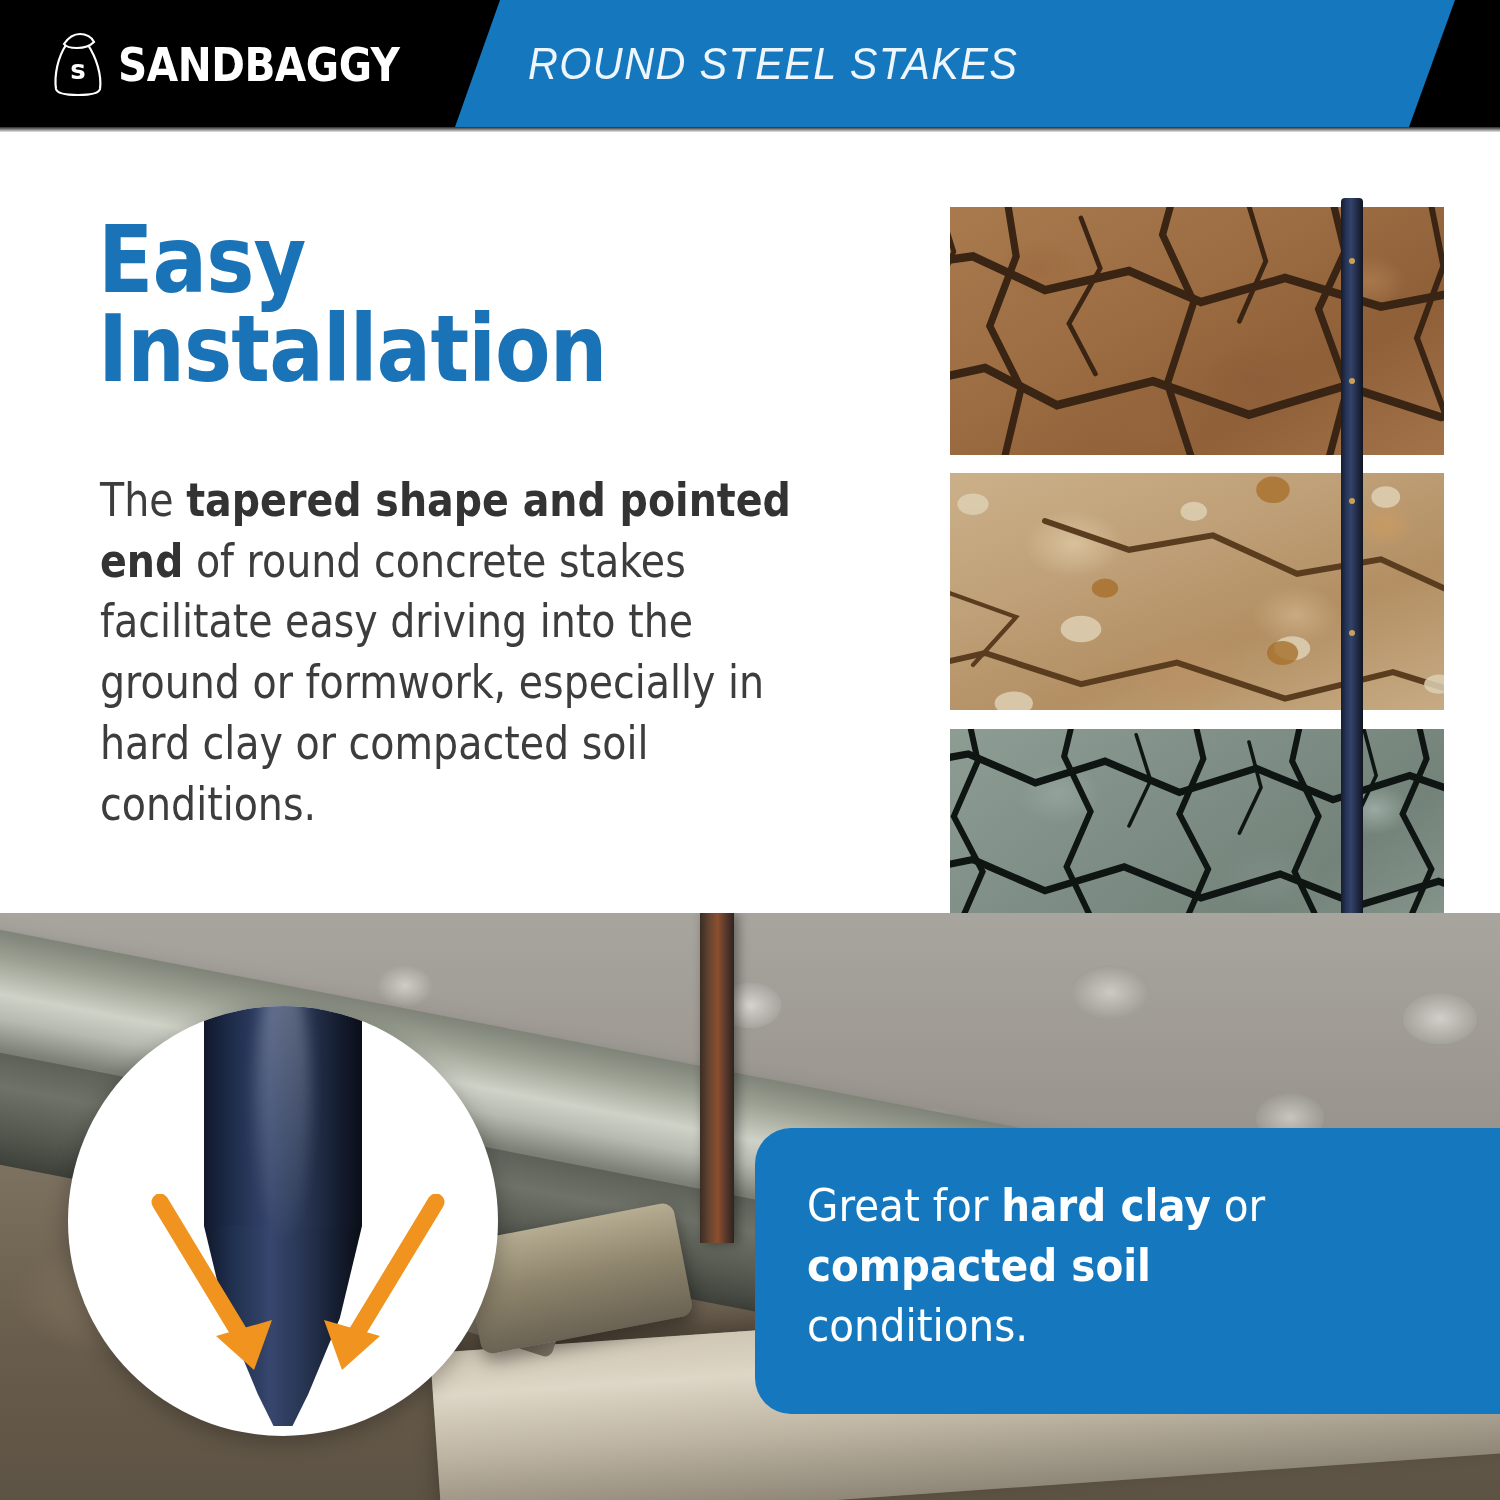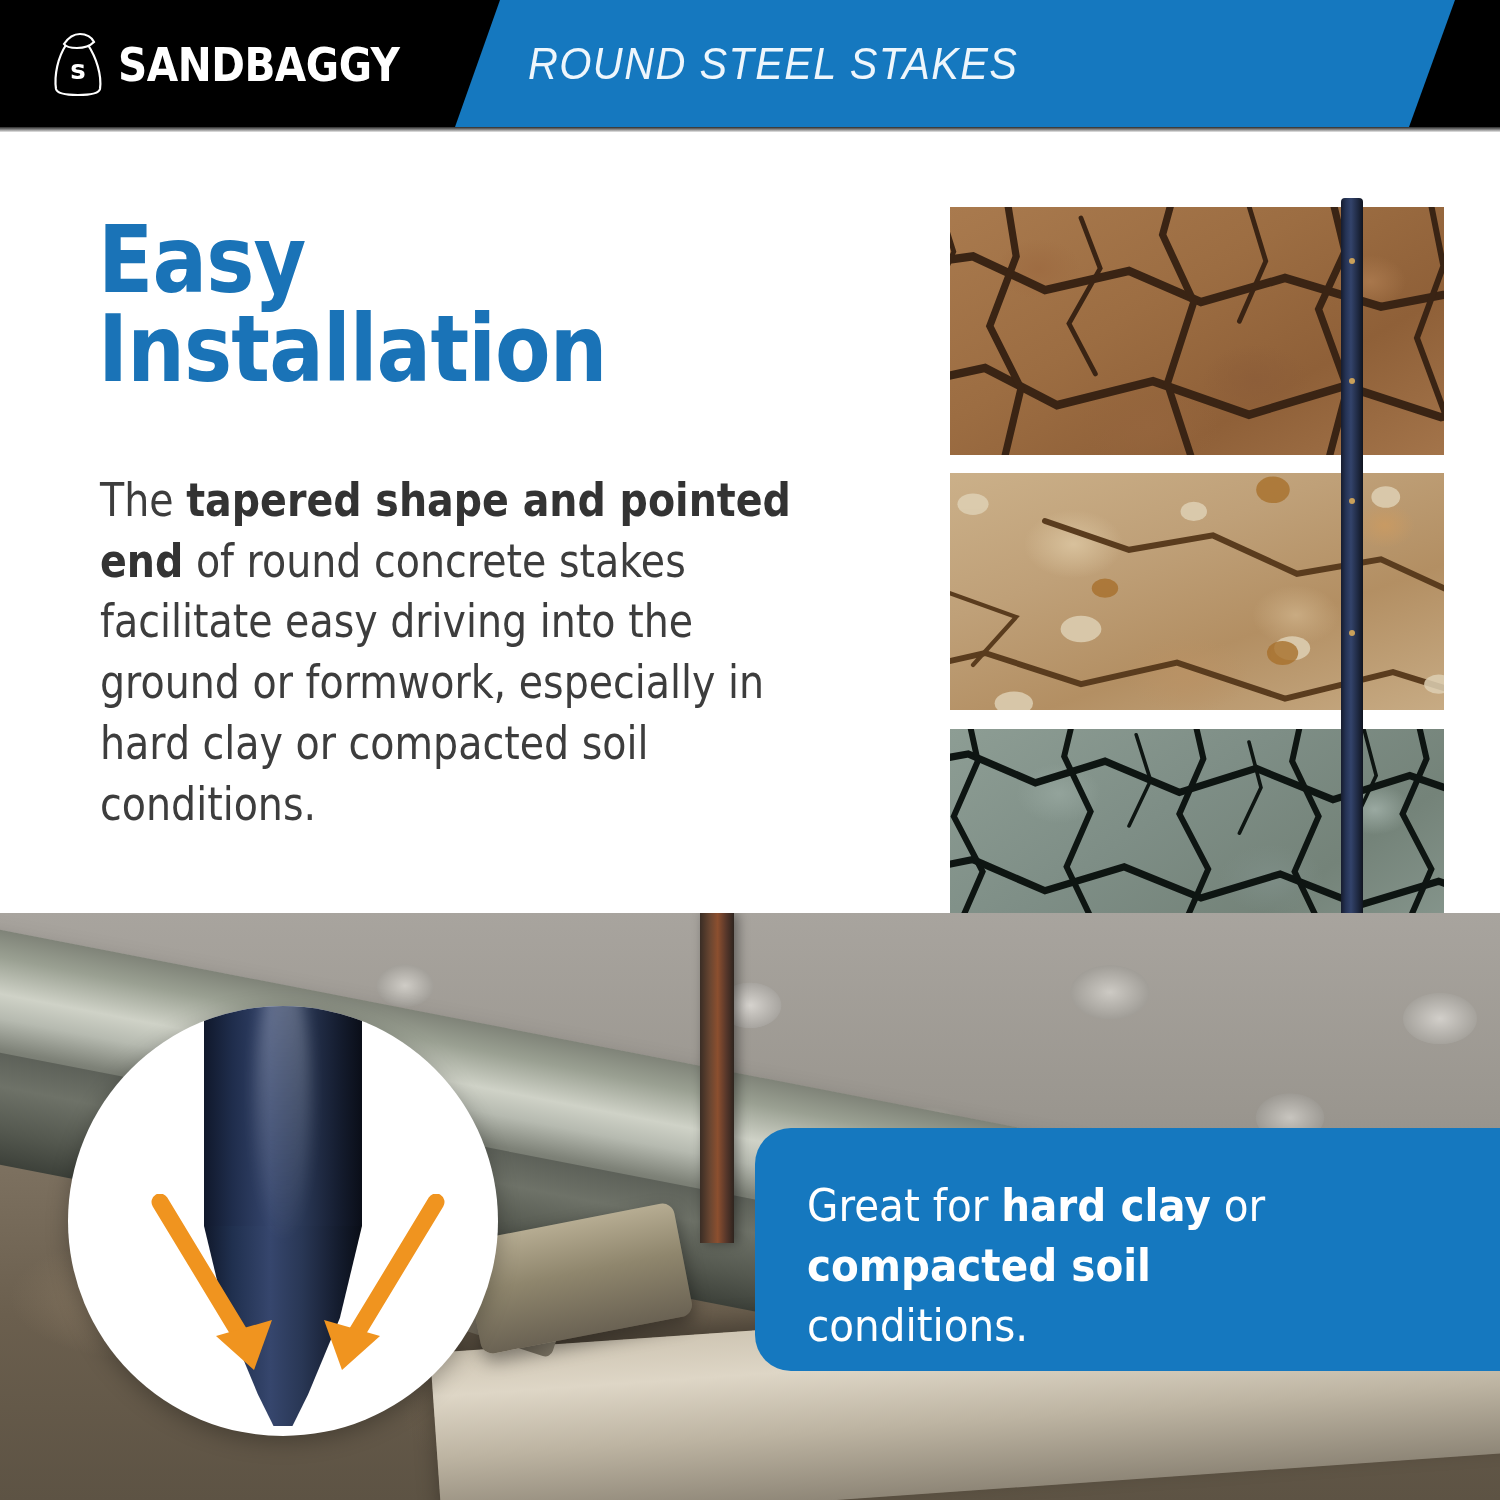--- a/index.html
+++ b/index.html
@@ -310,21 +310,21 @@
   .inset-arrow { position: absolute; }
   #arrow-left  { left: 82px;  top: 188px; }
   #arrow-right { left: 248px; top: 188px; }
 
   
   #callout {
     position: absolute;
     left: 755px;
     top: 1128px;
     width: 745px;
-    height: 243px;
+    height: 286px;
     background: #1578bf;
     border-radius: 36px 0 0 36px;
     box-sizing: border-box;
     padding: 48px 52px 0 52px;
   }
   #callout-text {
     color: #ffffff;
     font-family: "DejaVu Sans", sans-serif;
     font-size: 45px;
     line-height: 1.33;

